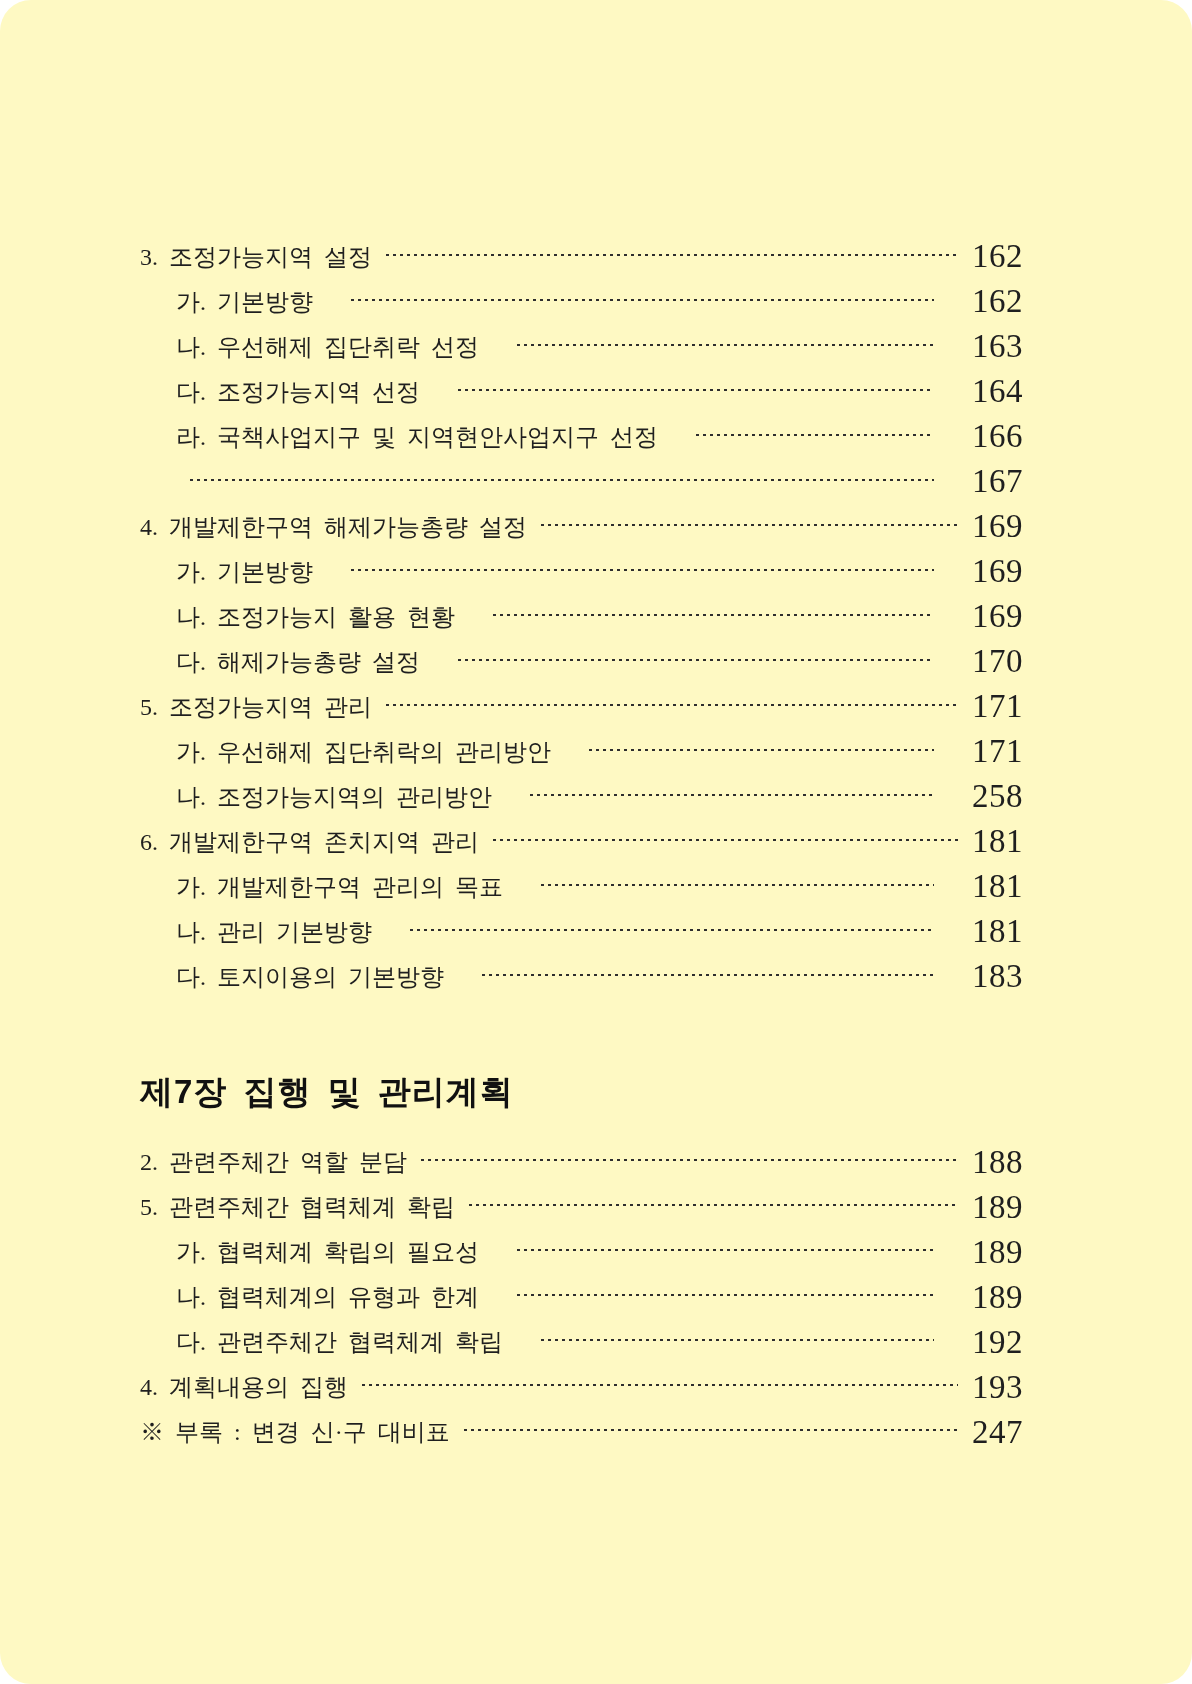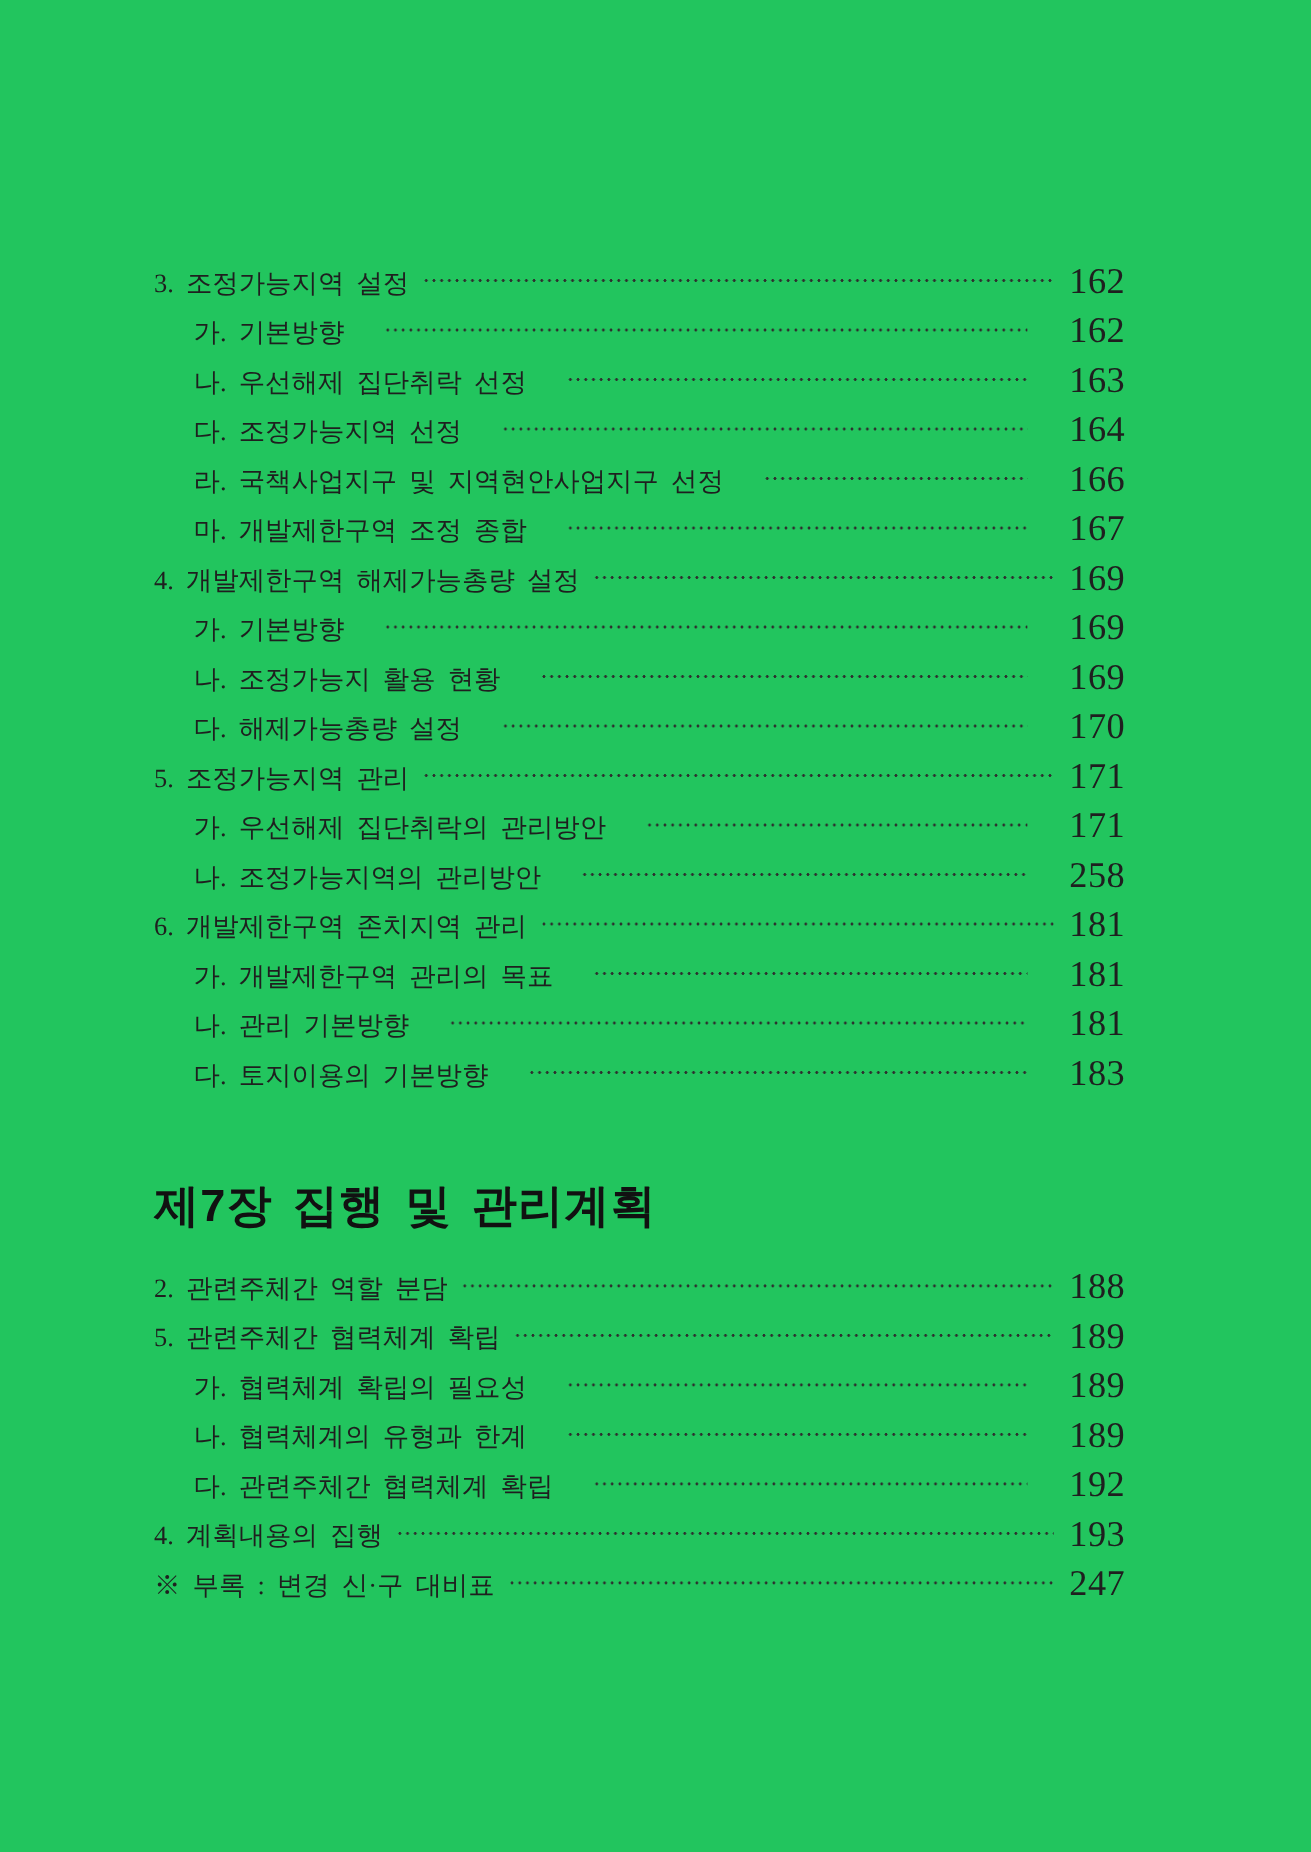--- a/index.html
+++ b/index.html
@@ -4,26 +4,27 @@
 <style>
   html, body {
     margin: 0;
     padding: 0;
     background: #ffffff;
   }
   .page {
     position: relative;
     width: 1192px;
     height: 1684px;
-    background: #22c55e;
+    background: #fef9c3;
     box-sizing: border-box;
     padding: 234px 169px 0 140px;
     color: #1f1f1f;
     font-family: "Liberation Serif", "DejaVu Serif", serif;
     overflow: hidden;
+    border-radius: 31px;
   }
   .toc-section {
     display: block;
   }
   .toc-row {
     display: flex;
     align-items: center;
     height: 45px;
     font-size: 24px;
     word-spacing: 5px;
@@ -52,21 +53,21 @@
     flex: 0 0 auto;
     min-width: 50px;
     text-align: right;
     font-size: 33px;
     letter-spacing: 0.5px;
   }
   .chapter-heading {
     margin: 76px 0 0 0;
     font-family: "Liberation Sans", "DejaVu Sans", sans-serif;
     font-weight: 700;
-    font-size: 41px;
+    font-size: 33px;
     line-height: 1.05;
     color: #111111;
     letter-spacing: 1px;
     word-spacing: 6px;
   }
   .chapter-section {
     margin-top: 30px;
   }
 </style>
 </head>
@@ -94,21 +95,20 @@
         <span class="toc-label">다. 조정가능지역 선정</span>
         <span class="toc-leader"></span>
         <span class="toc-page-num">164</span>
       </div>
       <div class="toc-row indent-1">
         <span class="toc-label">라. 국책사업지구 및 지역현안사업지구 선정</span>
         <span class="toc-leader"></span>
         <span class="toc-page-num">166</span>
       </div>
       <div class="toc-row indent-1">
-        <span class="toc-label">마. 개발제한구역 조정 종합</span>
         <span class="toc-leader"></span>
         <span class="toc-page-num">167</span>
       </div>
       <div class="toc-row">
         <span class="toc-label">4. 개발제한구역 해제가능총량 설정</span>
         <span class="toc-leader"></span>
         <span class="toc-page-num">169</span>
       </div>
       <div class="toc-row indent-1">
         <span class="toc-label">가. 기본방향</span>

